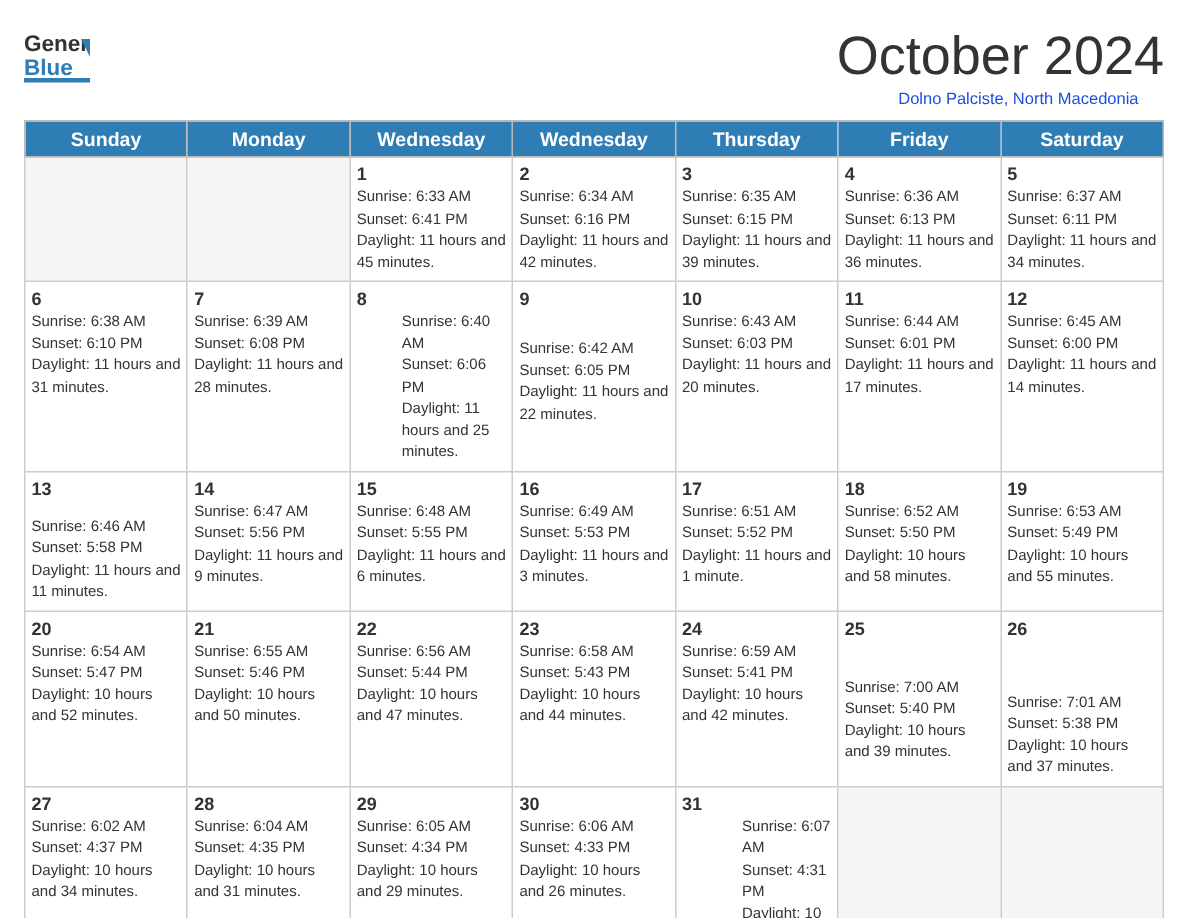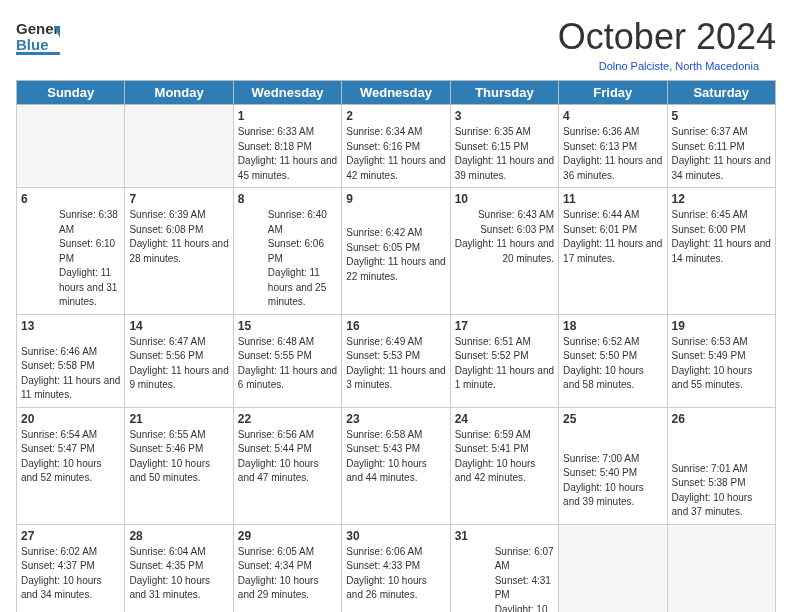--- a/index.html
+++ b/index.html
@@ -117,21 +117,21 @@
           <th>Saturday</th>
         </tr>
     </thead>
     <tbody id="calendar-body">
     <tr>
           <td class="empty"></td>
           <td class="empty"></td>
           <td>
             <span class="day-number">1</span>
             <div class="day-info" style="white-space: pre-line;">Sunrise: 6:33 AM
-Sunset: 8:18 PM
+Sunset: 6:41 PM
 Daylight: 11 hours and 45 minutes.</div>
           </td>
           <td>
             <span class="day-number">2</span>
             <div class="day-info" style="white-space: pre-line;">Sunrise: 6:34 AM
 Sunset: 6:16 PM
 Daylight: 11 hours and 42 minutes.</div>
           </td>
           <td>
             <span class="day-number">3</span>
@@ -148,21 +148,21 @@
           <td>
             <span class="day-number">5</span>
             <div class="day-info" style="white-space: pre-line;">Sunrise: 6:37 AM
 Sunset: 6:11 PM
 Daylight: 11 hours and 34 minutes.</div>
           </td>
         </tr>
         <tr>
           <td>
             <span class="day-number">6</span>
-            <div class="day-info" style="white-space: pre-line; margin-left: 38px;">Sunrise: 6:38 AM
+            <div class="day-info" style="white-space: pre-line;">Sunrise: 6:38 AM
 Sunset: 6:10 PM
 Daylight: 11 hours and 31 minutes.</div>
           </td>
           <td>
             <span class="day-number">7</span>
             <div class="day-info" style="white-space: pre-line;">Sunrise: 6:39 AM
 Sunset: 6:08 PM
 Daylight: 11 hours and 28 minutes.</div>
           </td>
           <td>
@@ -172,21 +172,21 @@
 Daylight: 11 hours and 25 minutes.</div>
           </td>
           <td>
             <span class="day-number">9</span>
             <div class="day-info" style="white-space: pre-line; margin-top: 20px;">Sunrise: 6:42 AM
 Sunset: 6:05 PM
 Daylight: 11 hours and 22 minutes.</div>
           </td>
           <td>
             <span class="day-number">10</span>
-            <div class="day-info" style="white-space: pre-line; text-align: right;">Sunrise: 6:43 AM
+            <div class="day-info" style="white-space: pre-line;">Sunrise: 6:43 AM
 Sunset: 6:03 PM
 Daylight: 11 hours and 20 minutes.</div>
           </td>
           <td>
             <span class="day-number">11</span>
             <div class="day-info" style="white-space: pre-line;">Sunrise: 6:44 AM
 Sunset: 6:01 PM
 Daylight: 11 hours and 17 minutes.</div>
           </td>
           <td>

